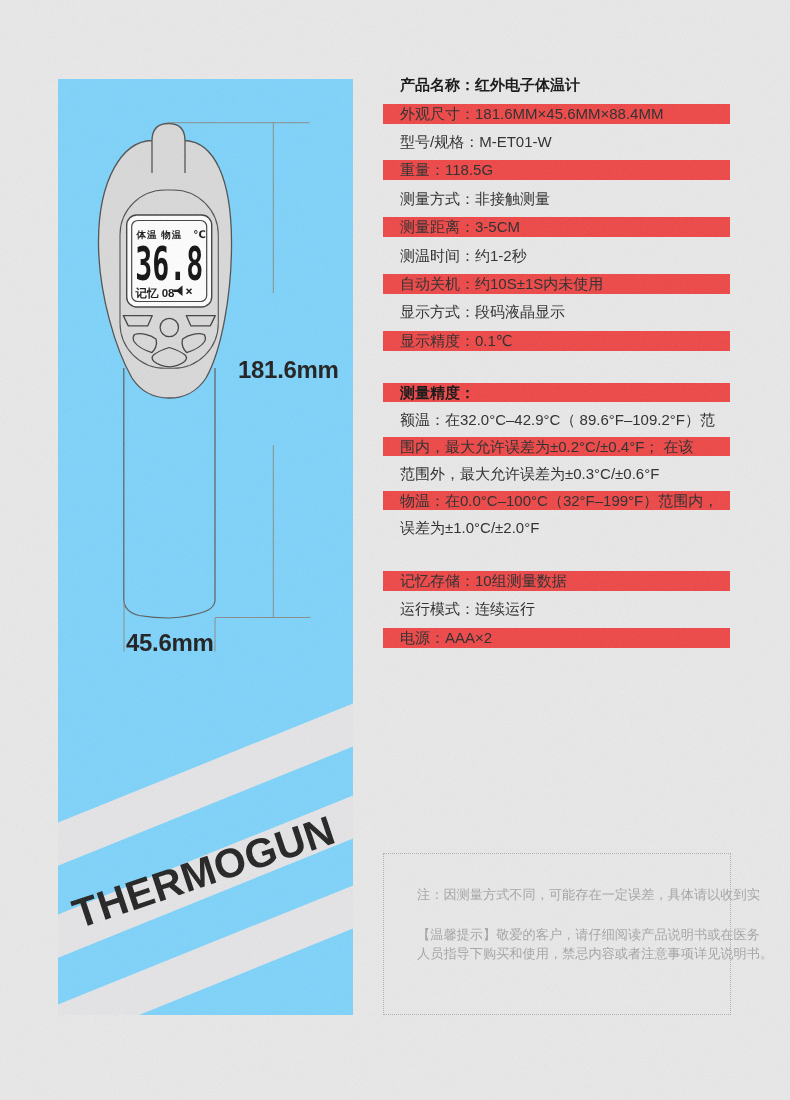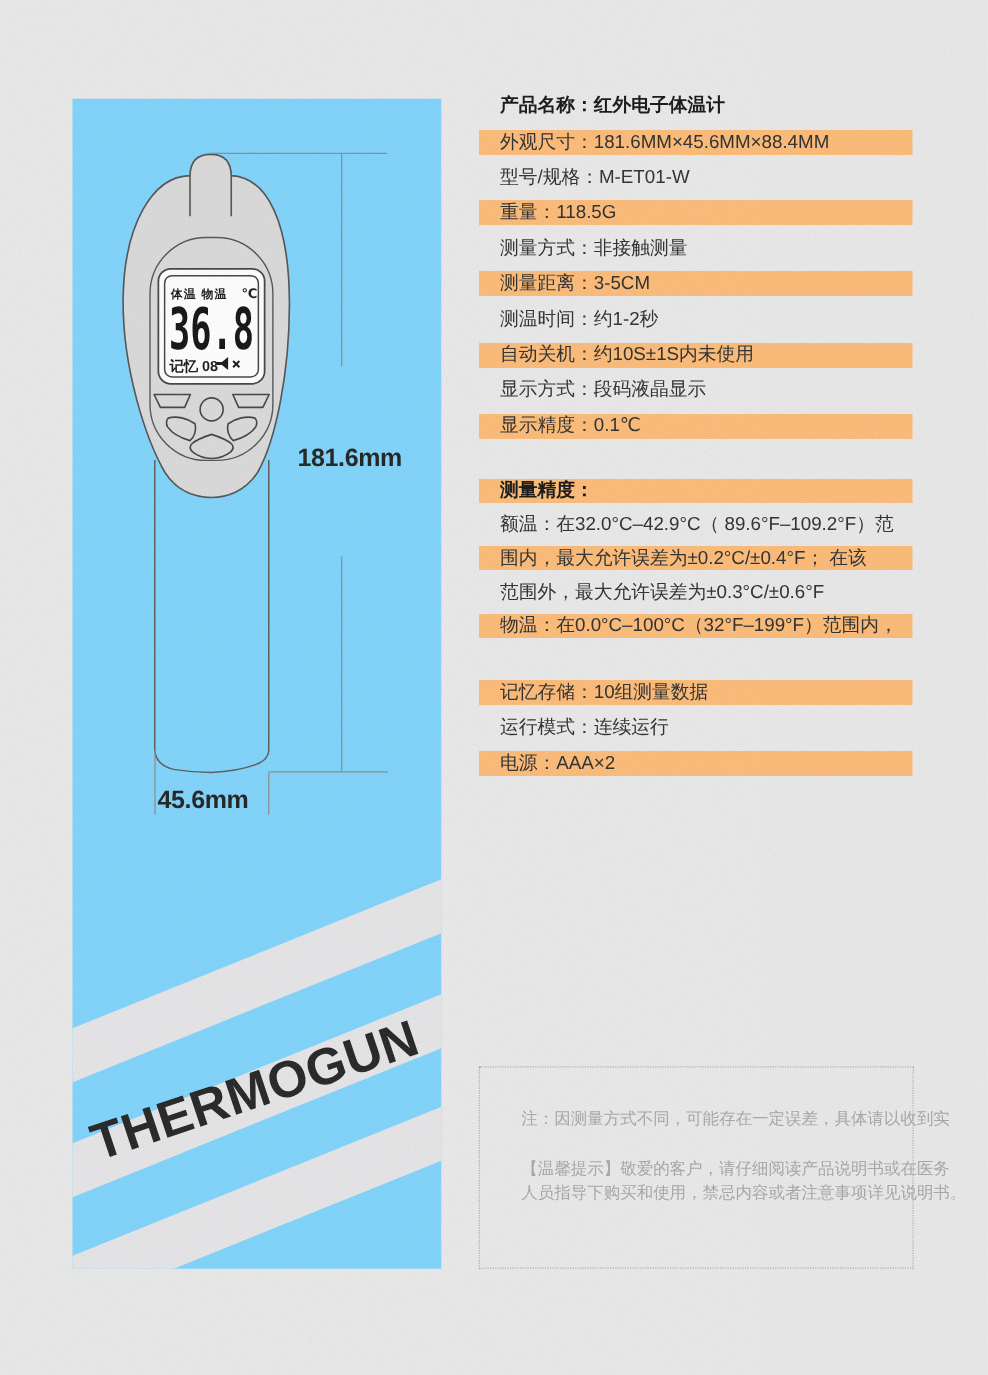--- a/index.html
+++ b/index.html
@@ -9,21 +9,21 @@
     font-family:"Liberation Sans","DejaVu Sans",sans-serif;
     color:#2a2a2a;
   }
   
   .panel{
     position:absolute;left:58px;top:79px;width:295px;height:936px;
     background:#7dd3fc;overflow:hidden;
   }
   .panel svg{position:absolute;left:0;top:0;display:block;}
   .dim-label{
-    position:absolute;font-size:20px;font-weight:600;color:#1c1c1c;
+    position:absolute;font-size:24px;font-weight:600;color:#1c1c1c;
     letter-spacing:-0.3px;white-space:nowrap;
   }
   .dim-h{left:180px;top:277px;}
   .dim-w{left:68px;top:550px;width:84px;text-align:left;}
   .band{
     position:absolute;right:-6px;width:345px;height:40px;background:#e5e5e7;
     transform-origin:100% 0;transform:rotate(-22deg);
   }
   .band1{top:622px;}
   .band2{top:714px;}
@@ -33,21 +33,21 @@
     font-size:41px;font-weight:800;color:#202020;letter-spacing:0.5px;
     transform:rotate(-18.5deg);white-space:nowrap;
   }
   
   .specs{position:absolute;left:383px;top:71px;width:347px;}
   .row{
     height:28.4px;box-sizing:border-box;display:flex;align-items:flex-start;
     padding:4.2px 0;font-size:15px;white-space:nowrap;
   }
   .row>span{text-indent:17px;display:block;width:100%;line-height:20px;}
-  .striped{background-color:#fdba74;background-clip:content-box;}
+  .striped{background-color:#ef4444;background-clip:content-box;}
   .bold{font-weight:700;color:#111;}
   .sec{margin:0;}
   .sec-range{margin-top:18px;}
   .sec-accuracy{margin-top:24px;}
   .sec-accuracy .row{height:27px;}
   .sec-other{margin-top:26px;}
   
   .notes{
     position:absolute;left:383px;top:853px;width:348px;height:162px;
     box-sizing:border-box;border:1px dotted #b0b0b0;
@@ -160,20 +160,23 @@
       </div>
     <div class="row striped">
         <span>围内，最大允许误差为±0.2°C/±0.4°F；  在该</span>
       </div>
     <div class="row">
         <span>范围外，最大允许误差为±0.3°C/±0.6°F</span>
       </div>
     <div class="row striped">
         <span>物温：在0.0°C–100°C（32°F–199°F）范围内，</span>
       </div>
+    <div class="row">
+        <span>误差为±1.0°C/±2.0°F</span>
+      </div>
   </div>
 
   <div class="sec sec-other">
     <div class="row striped">
         <span>记忆存储：10组测量数据</span>
       </div>
     <div class="row">
         <span>运行模式：连续运行</span>
       </div>
     <div class="row striped">

